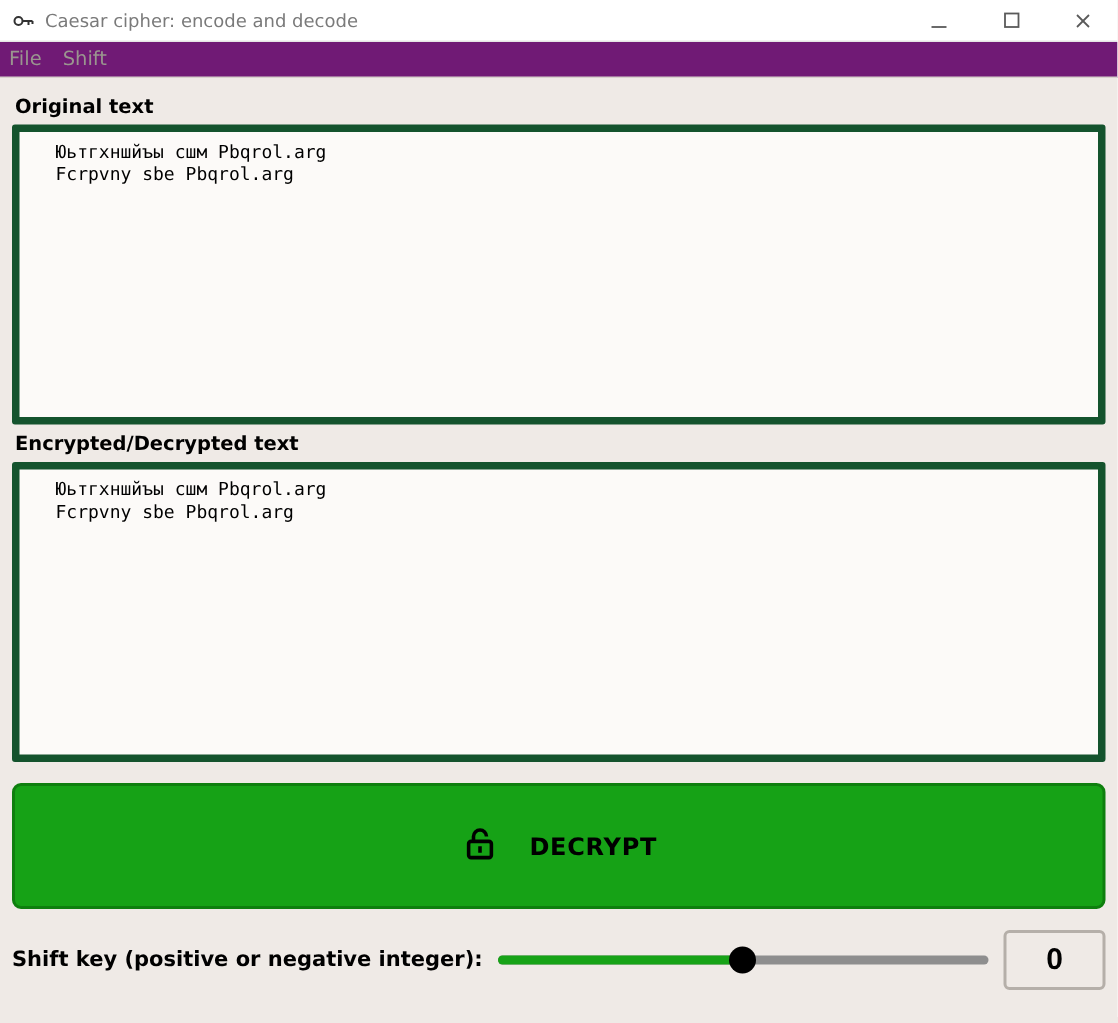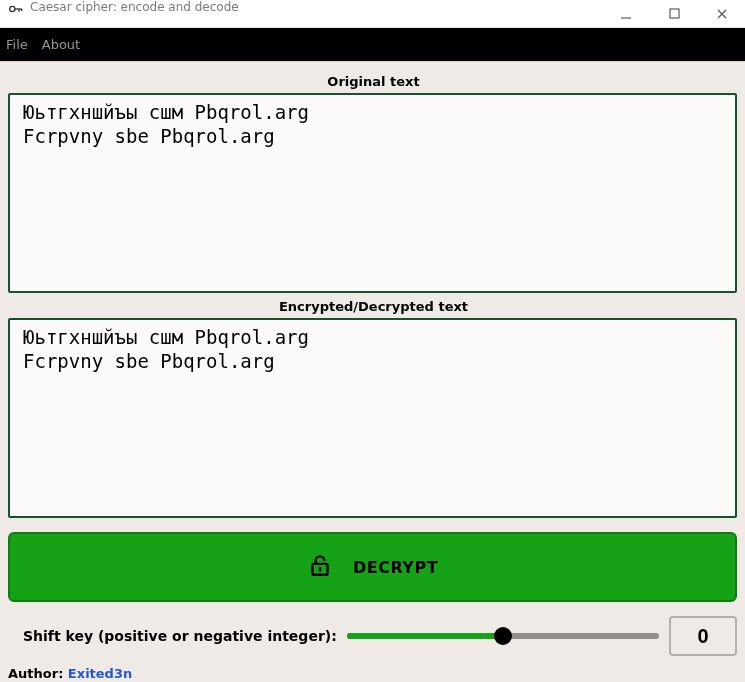--- a/index.html
+++ b/index.html
@@ -12,20 +12,21 @@
     width: 745px;
     height: 682px;
     overflow: hidden;
   }
   
   .titlebar {
     height: 28px;
     background: #ffffff;
     border-bottom: 1px solid #e5e5e5;
     display: flex;
+    align-items: center;
     padding: 0 8px 0 6px;
   }
   .titlebar .app-icon {
     width: 18px; height: 18px;
     display: flex; align-items: center; justify-content: center;
     margin-right: 6px;
     color: #333;
   }
   .titlebar .title {
     flex: 1;
@@ -35,22 +36,22 @@
   .win-controls { display: flex; gap: 18px; align-items: center; }
   .win-btn {
     width: 30px; height: 20px;
     display: flex; align-items: center; justify-content: center;
     color: #5a5a5a;
   }
   .win-btn svg { display:block; }
 
   
   .menubar {
-    height: 34px;
-    background: #000000;
+    height: 24px;
+    background: #701a75;
     border-bottom: 1px solid #d8d2cd;
     display: flex;
     align-items: center;
     padding: 0 6px;
     gap: 14px;
     color: #9a958f;
     font-size: 13px;
   }
   .menubar span { cursor: default; }
 
@@ -60,47 +61,46 @@
     padding: 8px 8px 6px 8px;
     height: calc(682px - 28px - 24px);
     display: flex;
     flex-direction: column;
   }
   .section-label {
     font-weight: bold;
     font-size: 13px;
     margin: 4px 0 4px 2px;
     color: #000;
-    text-align: center;
   }
   textarea.textbox {
     width: 100%;
     height: 200px;
     resize: none;
-    border: 2px solid #14532d;
+    border: 5px solid #14532d;
     background: #fcfaf8;
     font-family: "DejaVu Sans Mono","Liberation Mono","Consolas",monospace;
-    font-size: 19px;
+    font-size: 12px;
     line-height: 1.25;
-    padding: 6px 13px;
+    padding: 6px 24px;
     color: #000;
     outline: none;
     border-radius: 2px;
     overflow: auto;
   }
 
   
   .btn-row {
     display: flex;
     gap: 8px;
     margin-top: 14px;
   }
   .big-btn {
     flex: 1;
-    height: 70px;
+    height: 84px;
     border: 2px solid #b5afa9;
     background: #efeae6;
     border-radius: 6px;
     display: flex;
     align-items: center;
     justify-content: center;
     gap: 20px;
     font-weight: 800;
     font-size: 16px;
     letter-spacing: 0.5px;
@@ -113,21 +113,20 @@
     color: #000;
   }
   .big-btn svg { width: 26px; height: 26px; }
 
   
   .shift-row {
     display: flex;
     align-items: center;
     gap: 10px;
     margin-top: 14px;
-    margin-left: 15px;
   }
   .shift-label {
     font-weight: bold;
     font-size: 14px;
     white-space: nowrap;
   }
   .slider-wrap {
     flex: 1;
     position: relative;
     height: 20px;
@@ -205,21 +204,21 @@
       <svg width="12" height="12" viewBox="0 0 12 12">
           <line x1="2" y1="2" x2="10" y2="10" stroke="currentColor" stroke-width="1.2"></line>
           <line x1="10" y1="2" x2="2" y2="10" stroke="currentColor" stroke-width="1.2"></line>
         </svg>
     </span>
   </div>
 </div>
 
 <div class="menubar">
   <span>File</span>
-  <span>About</span>
+  <span>Shift</span>
 </div>
 
 <div class="client">
 
   <div class="section-label">Original text</div>
   <textarea class="textbox" style="">Юьтгхншйъы сшм Pbqrol.arg
 Fcrpvny sbe Pbqrol.arg</textarea>
 
   <div class="section-label" style="margin-top:6px">Encrypted/Decrypted text</div>
   <textarea class="textbox" style="">Юьтгхншйъы сшм Pbqrol.arg
@@ -241,17 +240,14 @@
   <div class="shift-row">
     <span class="shift-label">Shift key (positive or negative integer):</span>
     <div class="slider-wrap">
       <div class="slider-track"></div>
       <div class="slider-fill" id="slider-fill" style="width: 50%;"></div>
       <div class="slider-thumb" id="slider-thumb" style="left: 50%;"></div>
     </div>
     <input class="shift-value" value="0" style="">
   </div>
 
-  <div class="author-row">
-    <span>Author: </span><a href="#">Exited3n</a>
-  </div>
 
 </div>
 
 </body></html>

